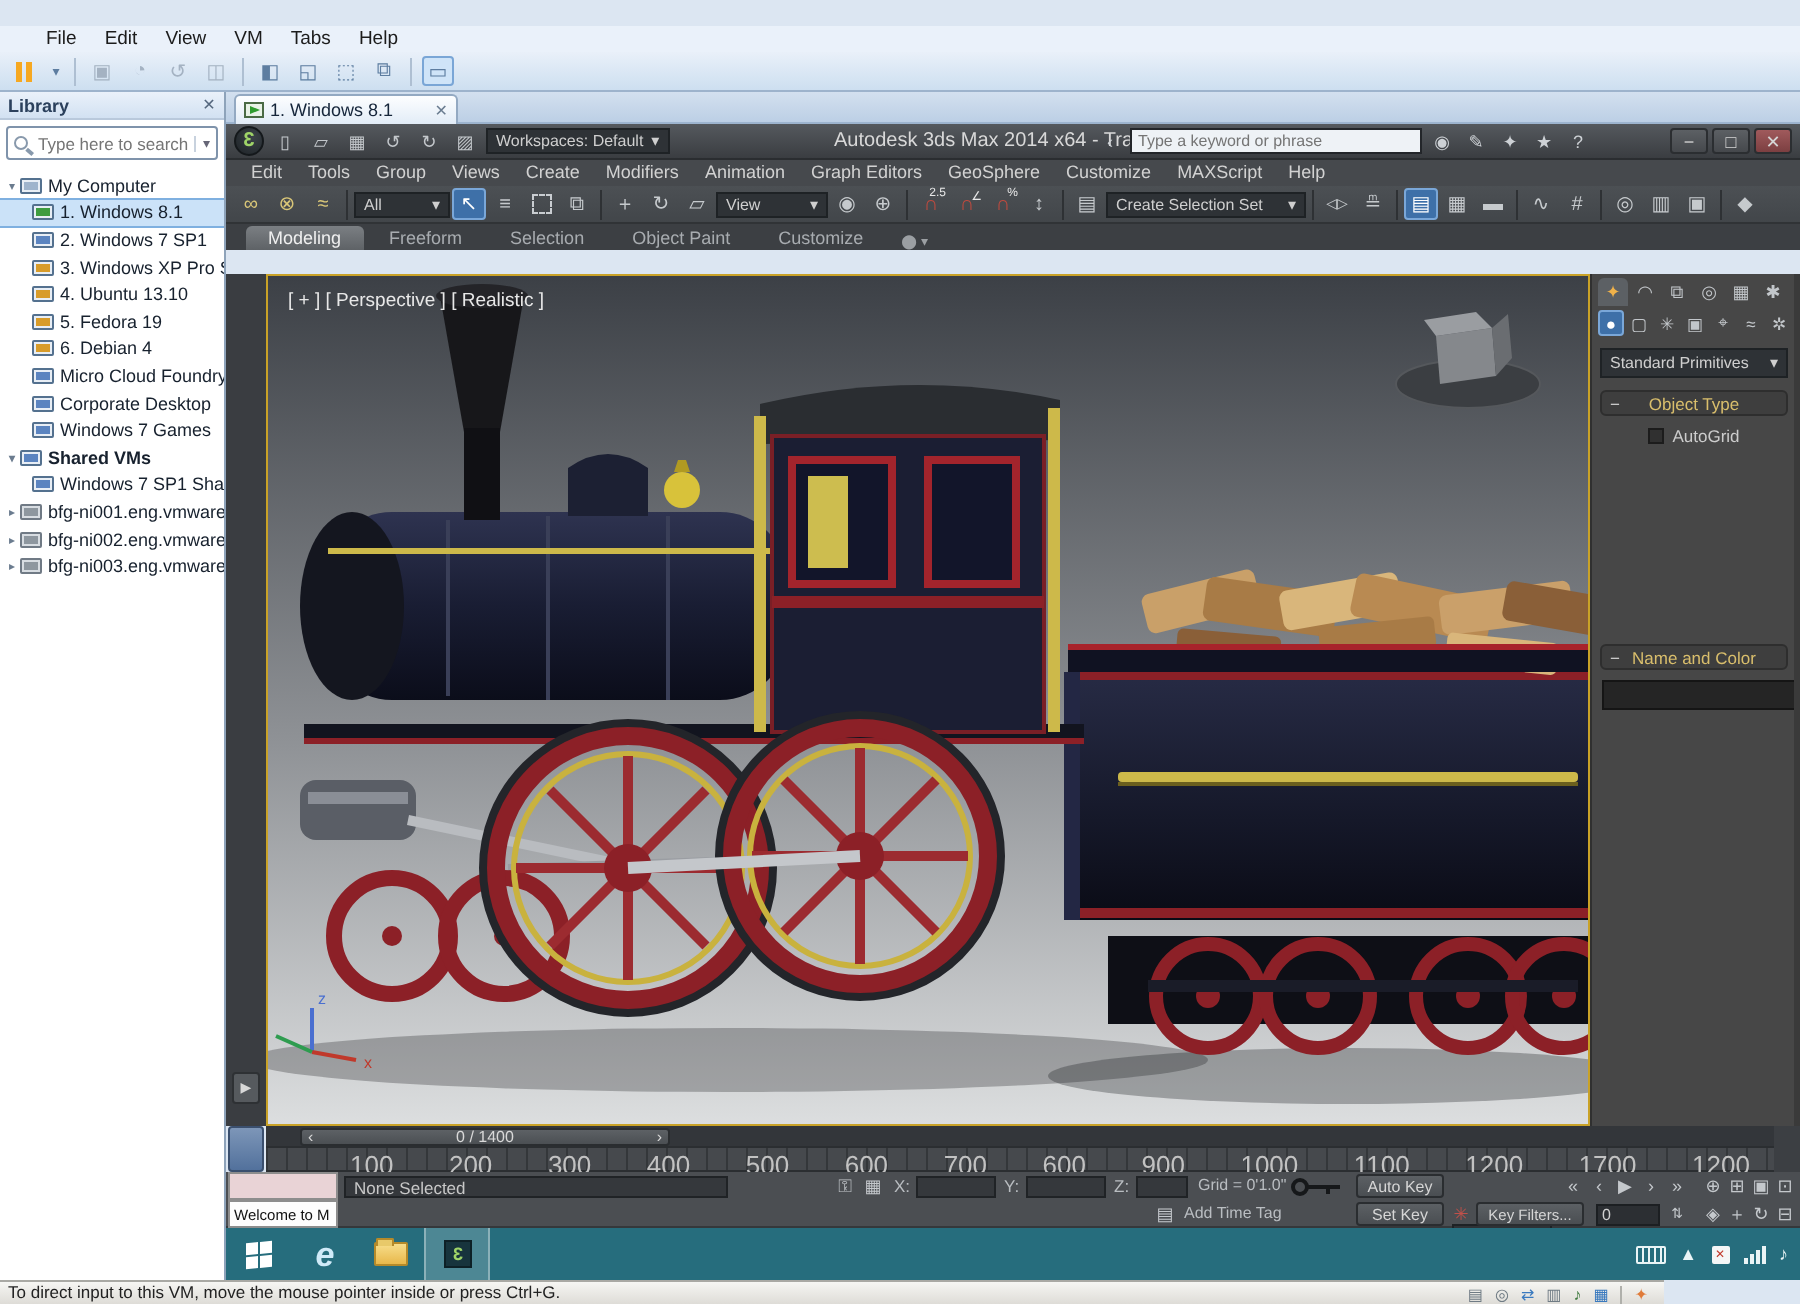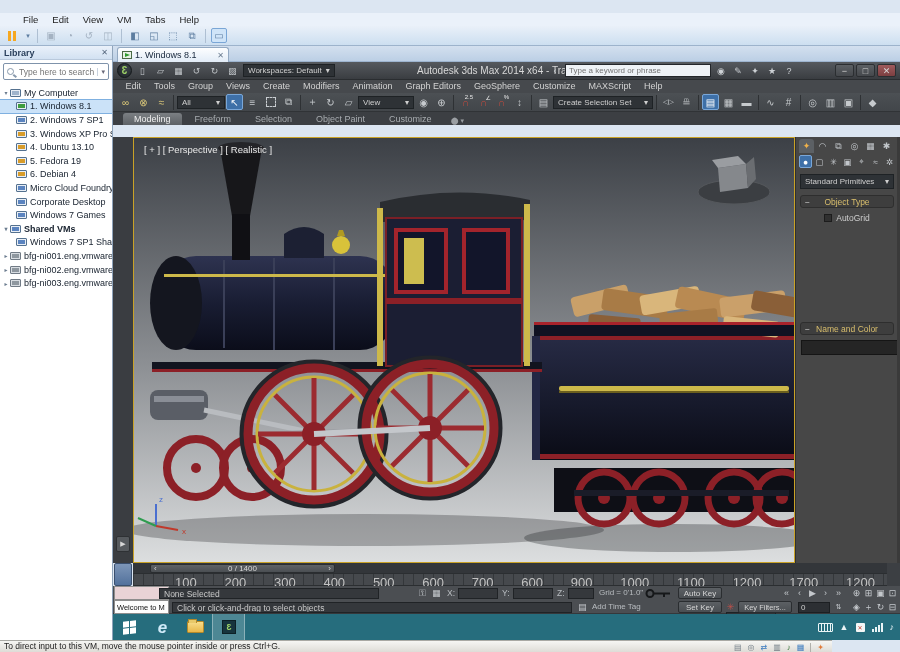--- a/index.html
+++ b/index.html
@@ -590,21 +590,21 @@
       <span>1200</span>
       <span>1700</span>
       <span>1200</span>
   </div>
 
   <div class="abs" id="status1"></div>
   <div class="abs" id="status2"></div>
   <div class="abs" id="listener-pink"></div>
   <div class="abs" id="listener-white">Welcome to M</div>
 
-  <div class="abs sfield" style="left:159px;top:588px;width:220px;height:11px;">None Selected</div>
+  <div class="abs sfield" style="left:172px;top:588px;width:192px;height:11px;">None Selected</div>
   <span class="sicon" style="left:416px;top:587px;">⚿</span>
   <span class="sicon" style="left:430px;top:587px;">▦</span>
   <span class="slabel" style="left:447px;top:587px;">X:</span>
   <div class="abs sfield" style="left:458px;top:588px;width:40px;height:11px;"></div>
   <span class="slabel" style="left:502px;top:587px;">Y:</span>
   <div class="abs sfield" style="left:513px;top:588px;width:40px;height:11px;"></div>
   <span class="slabel" style="left:557px;top:587px;">Z:</span>
   <div class="abs sfield" style="left:568px;top:588px;width:26px;height:11px;"></div>
   <span class="slabel" style="left:599px;top:587px;font-size:8px;">Grid = 0'1.0"</span>
   <svg class="keysvg" style="left:645px;top:589px;" width="26" height="9">
@@ -620,21 +620,20 @@
   <span class="sicon" style="left:780px;top:587px;">«</span>
   <span class="sicon" style="left:793px;top:587px;">‹</span>
   <span class="sicon" style="left:806px;top:587px;">▶</span>
   <span class="sicon" style="left:819px;top:587px;">›</span>
   <span class="sicon" style="left:832px;top:587px;">»</span>
   <span class="sicon" style="left:850px;top:587px;">⊕</span>
   <span class="sicon" style="left:862px;top:587px;">⊞</span>
   <span class="sicon" style="left:874px;top:587px;">▣</span>
   <span class="sicon" style="left:886px;top:587px;">⊡</span>
 
-  <div class="abs sfield" style="left:172px;top:602px;width:400px;height:11px;">Click or click-and-drag to select objects</div>
   <span class="sicon" style="left:576px;top:601px;">▤</span>
   <span class="slabel" style="left:592px;top:601px;font-size:8px;">Add Time Tag</span>
   <span class="sbtn" style="left:678px;top:601px;width:44px;">Set Key</span>
   <span class="sicon" style="left:724px;top:601px;color:#c0504a;">✳</span>
   <span class="sbtn" style="left:738px;top:601px;width:54px;font-size:7.5px;">Key Filters...</span>
   <input class="abs" style="left: 798px; top: 602px; width: 32px; height: 11px; background: rgb(44, 47, 51); border: 1px solid rgb(28, 31, 34); color: rgb(208, 208, 208); font-size: 8px; padding: 0px 2px;" value="0">
   <span class="sicon" style="left:832px;top:601px;font-size:7px;">⇅</span>
   <span class="sicon" style="left:850px;top:601px;">◈</span>
   <span class="sicon" style="left:862px;top:601px;">＋</span>
   <span class="sicon" style="left:874px;top:601px;">↻</span>

